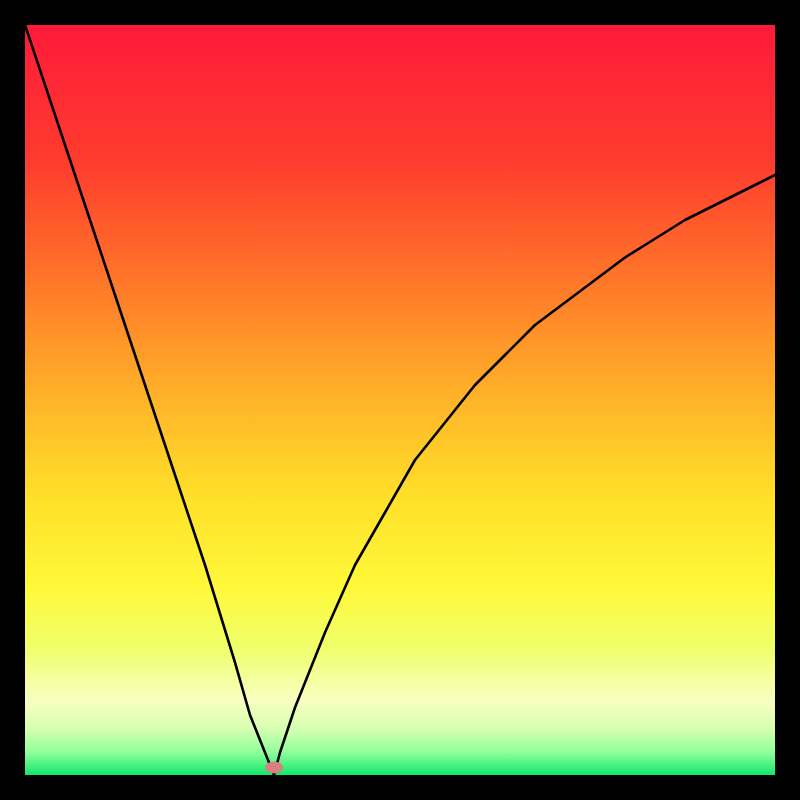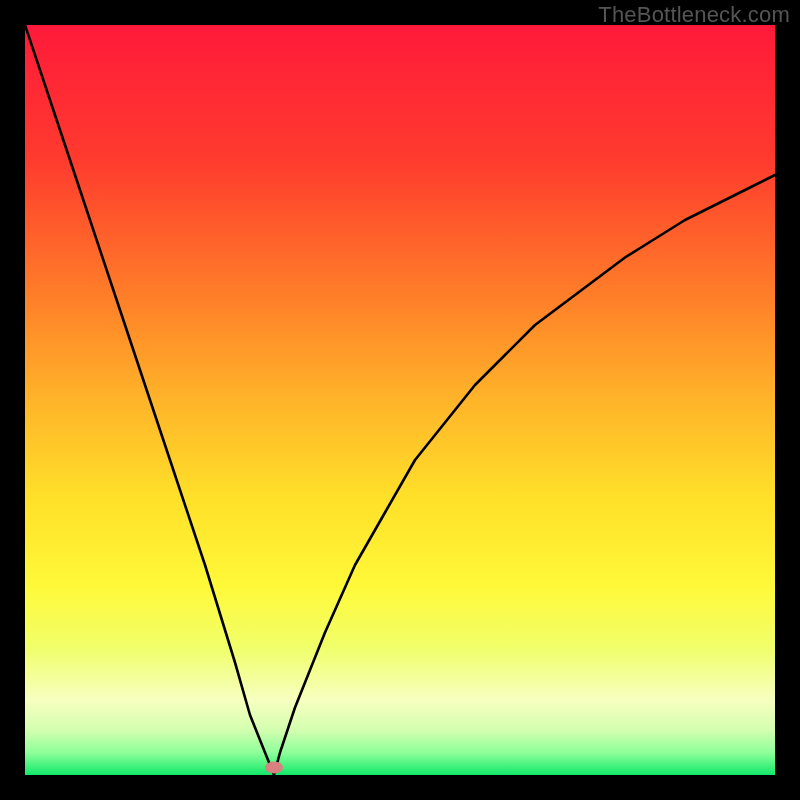--- a/index.html
+++ b/index.html
@@ -36,21 +36,20 @@
     font-weight: 500;
     letter-spacing: 0.2px;
     z-index: 10;
   }
   svg { display: block; }
 </style>
 </head>
 <body>
 
 <div class="frame">
-  <div class="watermark">TheBottleneck.com</div>
   <div class="plot-area">
     <svg id="chart-svg" width="750" height="750" viewBox="0 0 750 750">
         <defs>
           <linearGradient id="bg-grad" x1="0" y1="0" x2="0" y2="1">
             <stop offset="0%" stop-color="#ff1a3a"></stop>
             <stop offset="18%" stop-color="#ff3b2e"></stop>
             <stop offset="35%" stop-color="#ff7a29"></stop>
             <stop offset="50%" stop-color="#ffb429"></stop>
             <stop offset="63%" stop-color="#ffe029"></stop>
             <stop offset="75%" stop-color="#fff93a"></stop>

